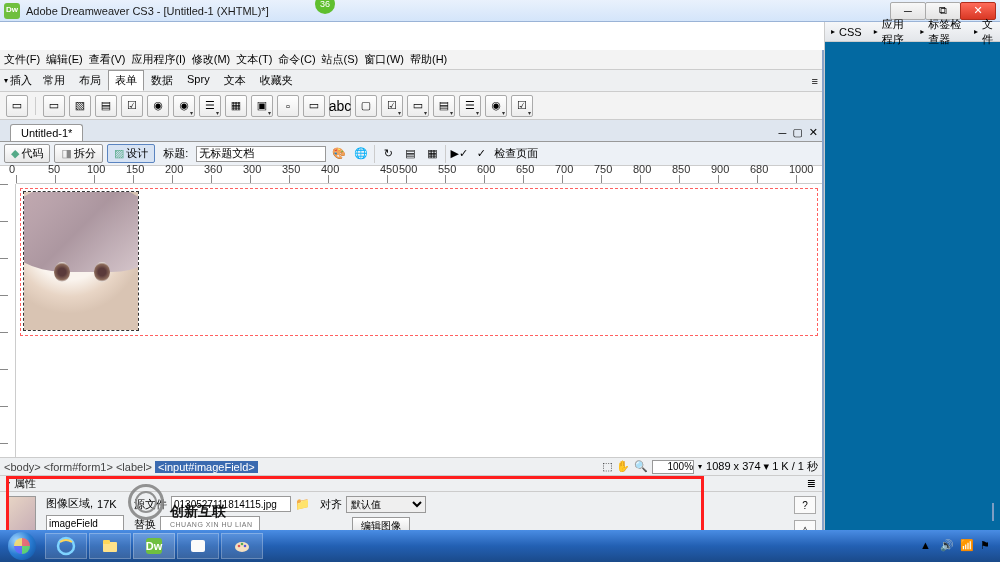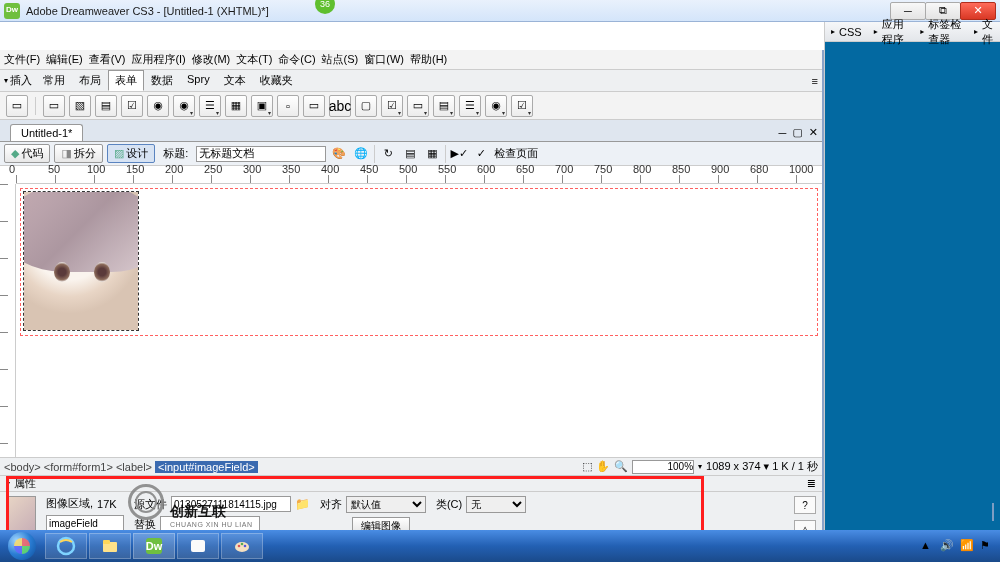--- a/index.html
+++ b/index.html
@@ -68,21 +68,21 @@
 .anime-face { width: 100%; height: 100%; background: radial-gradient(circle at 40% 35%, #faf4ee 35%, #e8d5c5 50%, #d9c4b3 65%); position: relative; }
 .hair { position: absolute; top: -10px; left: -20px; right: -20px; height: 90px; background: linear-gradient(135deg,#c7aeb6,#a8929c,#ddcfd5); border-radius: 50% 50% 30% 40%; opacity: 0.95; }
 .eye { position: absolute; width: 16px; height: 20px; background: radial-gradient(circle,#5a3a3a 30%,#8b6a5a 60%,#fff 80%); border-radius: 50%; top: 70px; }
 .eye.l { left: 30px; } .eye.r { left: 70px; }
 
 
 .tagbar { height: 18px; background: #eef0f2; border-top: 1px solid #ccc; display: flex; align-items: center; padding: 0 4px; font-size: 10px; }
 .tagbar .path span { color: #444; }
 .tagbar .path .sel { background: #3a6ab0; color: #fff; padding: 0 3px; }
 .tagbar .info { margin-left: auto; display: flex; align-items: center; gap: 4px; }
-.tagbar input.zoom { width: 62px; height: 14px; border: 1px solid #999; font-size: 10px; text-align: right; }
+.tagbar input.zoom { width: 42px; height: 14px; border: 1px solid #999; font-size: 10px; text-align: right; }
 
 
 .propwrap { border-top: 1px solid #ccc; }
 .propcollapse { height: 16px; background: #eef0f2; display: flex; align-items: center; padding: 0 6px; font-size: 10px; border-bottom: 1px solid #ccc; }
 .propcollapse::before { content: '▾'; font-size: 8px; margin-right: 4px; }
 
 .props { display: flex; height: 54px; background: #eef0f2; position: relative; padding: 4px 6px; gap: 10px; }
 .red-box { position: absolute; top: -16px; left: 6px; right: 118px; bottom: 0; border: 3px solid #ff1e1e; pointer-events: none; }
 .props .thumb { width: 30px; height: 36px; background: linear-gradient(135deg,#e8d5c5,#c7aeb6); border: 1px solid #999; }
 .props .col { display: flex; flex-direction: column; gap: 4px; }
@@ -236,32 +236,32 @@
         <div class="tick" style="left: 78px;">
           <span>100</span>
         </div>
         <div class="tick" style="left: 117px;">
           <span>150</span>
         </div>
         <div class="tick" style="left: 156px;">
           <span>200</span>
         </div>
         <div class="tick" style="left: 195px;">
-          <span>250</span>
+          <span>360</span>
         </div>
         <div class="tick" style="left: 234px;">
           <span>300</span>
         </div>
         <div class="tick" style="left: 273px;">
           <span>350</span>
         </div>
         <div class="tick" style="left: 312px;">
           <span>400</span>
         </div>
-        <div class="tick" style="left: 351px;">
+        <div class="tick" style="left: 371px;">
           <span>450</span>
         </div>
         <div class="tick" style="left: 390px; text-decoration: underline;">
           <span>500</span>
         </div>
         <div class="tick" style="left: 429px;">
           <span>550</span>
         </div>
         <div class="tick" style="left: 468px;">
           <span>600</span>
@@ -364,26 +364,20 @@
       <div class="col">
         <div class="row">
           <span>对齐</span>
           <select style="width:80px"><option>默认值</option></select>
         </div>
         <div class="row">
           <span style="width:28px"></span>
           <button class="eb">编辑图像</button>
         </div>
       </div>
-      <div class="col">
-        <div class="row">
-          <span>类(C)</span>
-          <select style="width:60px"><option>无</option></select>
-        </div>
-      </div>
       <div class="rightbtns">
         <div class="rb">?</div>
         <div class="rb">△</div>
       </div>
     </div>
   </div>
 
   <div class="timebar">
     <span>时间轴</span>
   </div>

